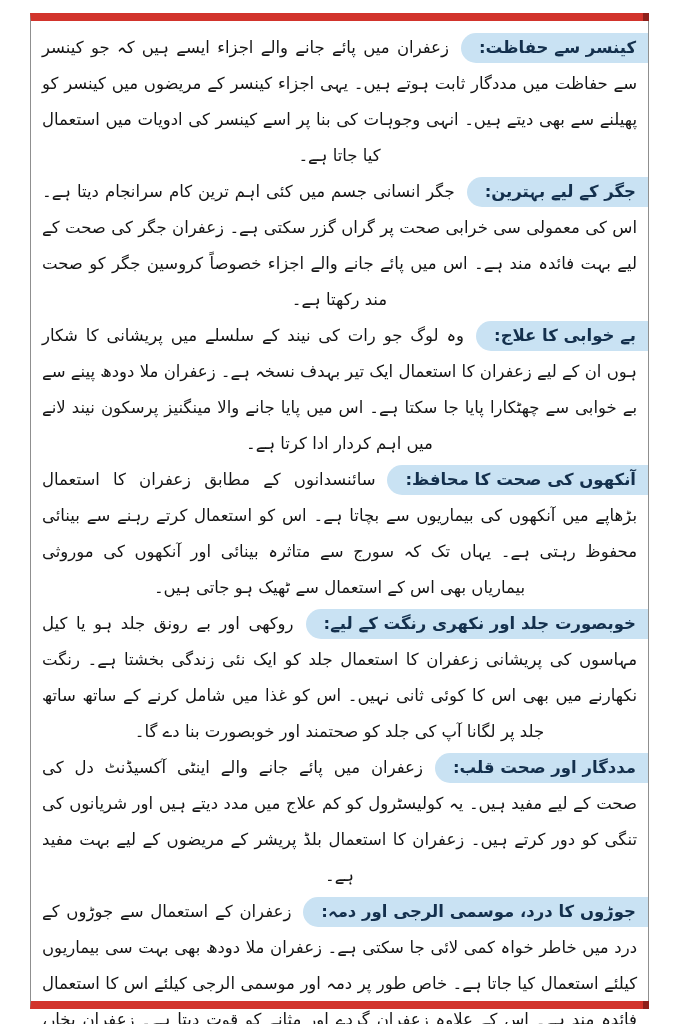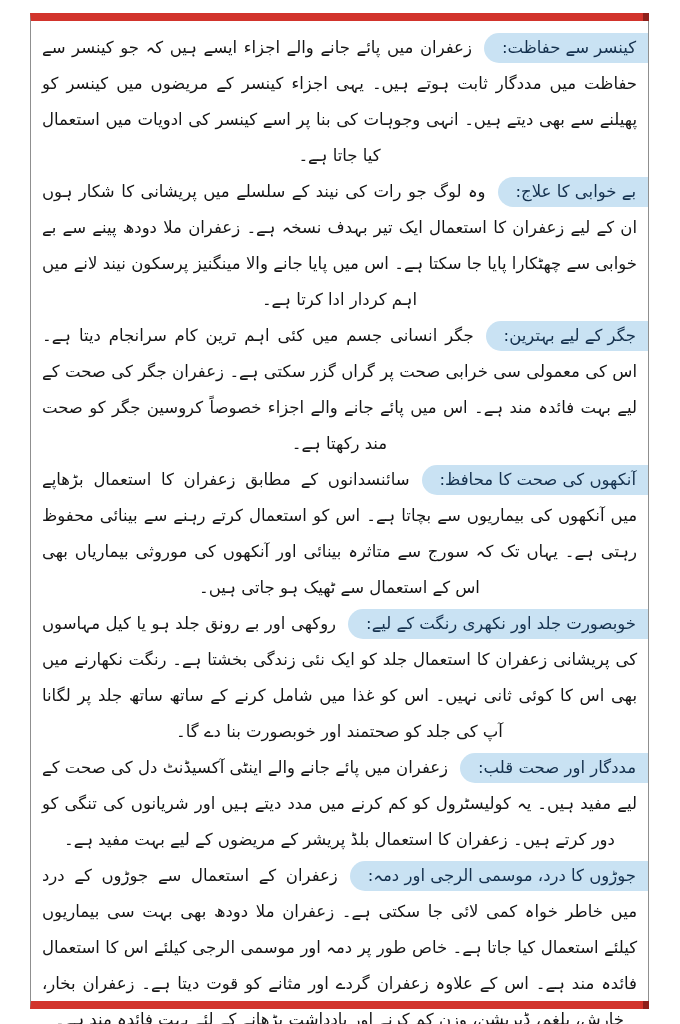--- a/index.html
+++ b/index.html
@@ -46,21 +46,21 @@
     font-size: 16.5px;
     line-height: 36px;
     text-align: justify;
     text-align-last: center;
     color: #151515;
   }
   .heading {
     display: inline-block;
     background: #c9e2f3;
     color: #14304d;
-    font-weight: normal;
+    font-weight: bold;
     font-size: 16.5px;
     line-height: 27px;
     padding: 1px 12px 2px 18px;
     margin-left: 12px;
     margin-right: -11px; 
     border-radius: 16px 0 0 16px;
     vertical-align: baseline;
     white-space: nowrap;
   }
 </style>
@@ -68,37 +68,37 @@
 <body>
 
 <div class="frame">
   <div class="content">
 
     <p class="para">
       <span class="heading">کینسر سے حفاظت:</span><span>زعفران میں پائے جانے والے اجزاء ایسے ہیں کہ جو کینسر سے حفاظت میں مددگار ثابت ہوتے ہیں۔ یہی اجزاء کینسر کے مریضوں میں کینسر کو پھیلنے سے بھی دیتے ہیں۔ انہی وجوہات کی بنا پر اسے کینسر کی ادویات میں استعمال کیا جاتا ہے۔</span>
     </p>
 
     <p class="para">
-      <span class="heading">بے خوابی کا علاج:</span><span>وہ لوگ جو رات کی نیند کے سلسلے میں پریشانی کا شکار ہوں ان کے لیے زعفران کا استعمال ایک تیر بہدف نسخہ ہے۔ زعفران ملا دودھ پینے سے بے خوابی سے چھٹکارا پایا جا سکتا ہے۔ اس میں پایا جانے والا مینگنیز پرسکون نیند لانے میں اہم کردار ادا کرتا ہے۔</span>
+      <span class="heading">جگر کے لیے بہترین:</span><span>جگر انسانی جسم میں کئی اہم ترین کام سرانجام دیتا ہے۔ اس کی معمولی سی خرابی صحت پر گراں گزر سکتی ہے۔ زعفران جگر کی صحت کے لیے بہت فائدہ مند ہے۔ اس میں پائے جانے والے اجزاء خصوصاً کروسین جگر کو صحت مند رکھتا ہے۔</span>
     </p>
 
     <p class="para">
-      <span class="heading">جگر کے لیے بہترین:</span><span>جگر انسانی جسم میں کئی اہم ترین کام سرانجام دیتا ہے۔ اس کی معمولی سی خرابی صحت پر گراں گزر سکتی ہے۔ زعفران جگر کی صحت کے لیے بہت فائدہ مند ہے۔ اس میں پائے جانے والے اجزاء خصوصاً کروسین جگر کو صحت مند رکھتا ہے۔</span>
+      <span class="heading">بے خوابی کا علاج:</span><span>وہ لوگ جو رات کی نیند کے سلسلے میں پریشانی کا شکار ہوں ان کے لیے زعفران کا استعمال ایک تیر بہدف نسخہ ہے۔ زعفران ملا دودھ پینے سے بے خوابی سے چھٹکارا پایا جا سکتا ہے۔ اس میں پایا جانے والا مینگنیز پرسکون نیند لانے میں اہم کردار ادا کرتا ہے۔</span>
     </p>
 
     <p class="para">
       <span class="heading">آنکھوں کی صحت کا محافظ:</span><span>سائنسدانوں کے مطابق زعفران کا استعمال بڑھاپے میں آنکھوں کی بیماریوں سے بچاتا ہے۔ اس کو استعمال کرتے رہنے سے بینائی محفوظ رہتی ہے۔ یہاں تک کہ سورج سے متاثرہ بینائی اور آنکھوں کی موروثی بیماریاں بھی اس کے استعمال سے ٹھیک ہو جاتی ہیں۔</span>
     </p>
 
     <p class="para">
       <span class="heading">خوبصورت جلد اور نکھری رنگت کے لیے:</span><span>روکھی اور بے رونق جلد ہو یا کیل مہاسوں کی پریشانی زعفران کا استعمال جلد کو ایک نئی زندگی بخشتا ہے۔ رنگت نکھارنے میں بھی اس کا کوئی ثانی نہیں۔ اس کو غذا میں شامل کرنے کے ساتھ ساتھ جلد پر لگانا آپ کی جلد کو صحتمند اور خوبصورت بنا دے گا۔</span>
     </p>
 
     <p class="para">
-      <span class="heading">مددگار اور صحت قلب:</span><span>زعفران میں پائے جانے والے اینٹی آکسیڈنٹ دل کی صحت کے لیے مفید ہیں۔ یہ کولیسٹرول کو کم کرنے میں مدد دیتے ہیں اور شریانوں کی تنگی کو دور کرتے ہیں۔ زعفران کا استعمال بلڈ پریشر کے مریضوں کے لیے بہت مفید ہے۔</span>
+      <span class="heading">مددگار اور صحت قلب:</span><span>زعفران میں پائے جانے والے اینٹی آکسیڈنٹ دل کی صحت کے لیے مفید ہیں۔ یہ کولیسٹرول کو کم علاج میں مدد دیتے ہیں اور شریانوں کی تنگی کو دور کرتے ہیں۔ زعفران کا استعمال بلڈ پریشر کے مریضوں کے لیے بہت مفید ہے۔</span>
     </p>
 
     <p class="para">
       <span class="heading">جوڑوں کا درد، موسمی الرجی اور دمہ:</span><span>زعفران کے استعمال سے جوڑوں کے درد میں خاطر خواہ کمی لائی جا سکتی ہے۔ زعفران ملا دودھ بھی بہت سی بیماریوں کیلئے استعمال کیا جاتا ہے۔ خاص طور پر دمہ اور موسمی الرجی کیلئے اس کا استعمال فائدہ مند ہے۔ اس کے علاوہ زعفران گردے اور مثانے کو قوت دیتا ہے۔ زعفران بخار، خارش، بلغم، ڈپریشن، وزن کم کرنے اور یادداشت بڑھانے کے لئے بہت فائدہ مند ہے۔</span>
     </p>
 
   </div>
 </div>
 
 </body></html>

